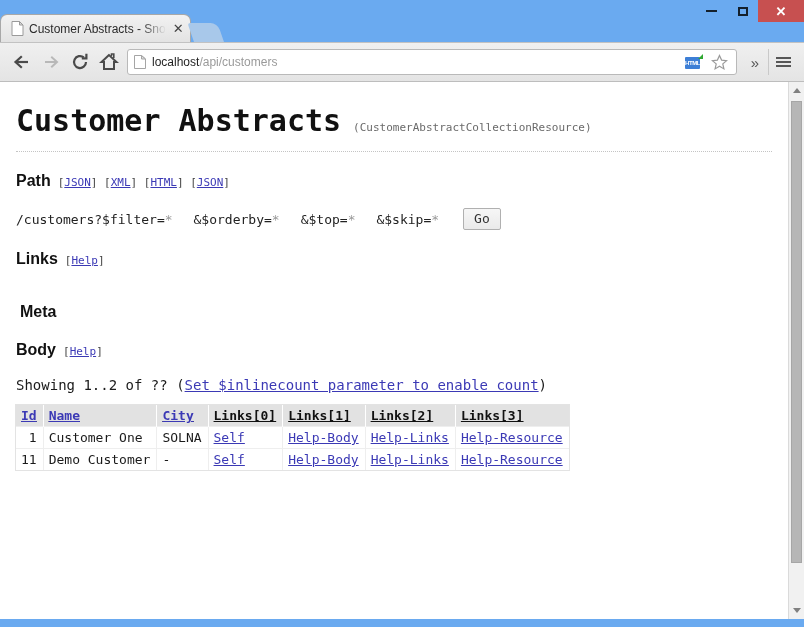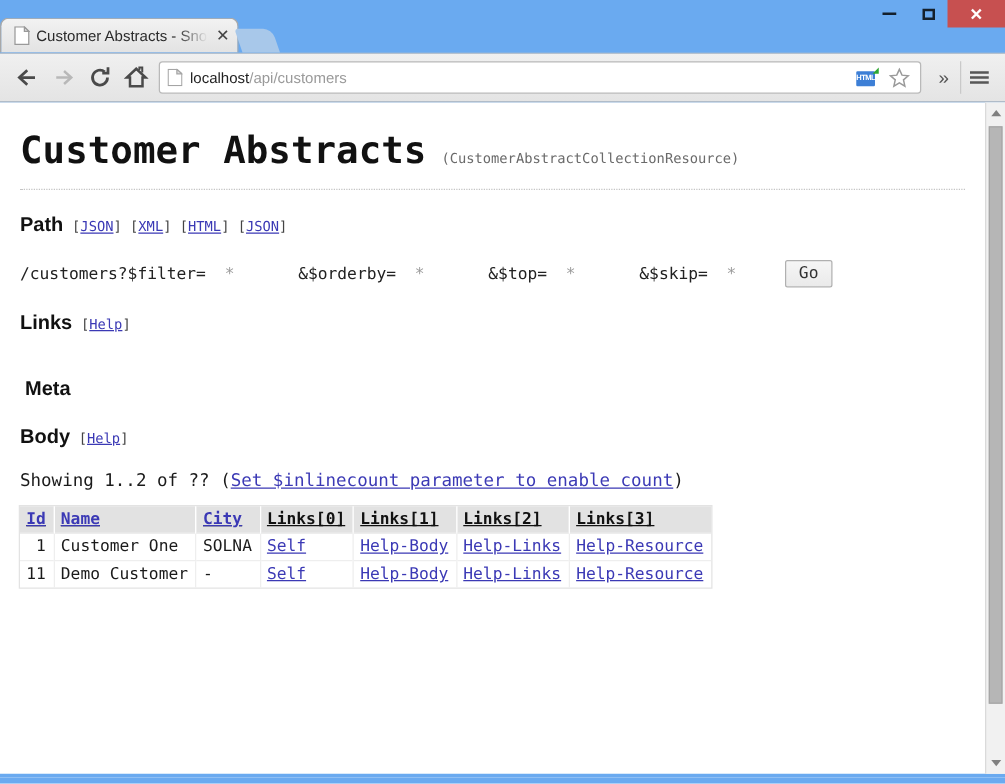--- a/index.html
+++ b/index.html
@@ -323,21 +323,21 @@
     text-decoration: underline;
   }
   .bracket { color: #444444; }
 
   .path-row {
     margin-top: 18px;
     font-size: 13px;
     color: #222222;
     display: flex;
     align-items: center;
-    gap: 15px;
+    gap: 0;
   }
   .path-seg { white-space: pre; }
   .path-star { color: #999999; }
   .go-btn {
     margin-left: 24px;
     font-family: "DejaVu Sans Mono", "Liberation Mono", monospace;
     font-size: 13px;
     color: #333333;
     background: linear-gradient(to bottom, #f6f6f6, #eaeaea);
     border: 1px solid #b0b0b0;

